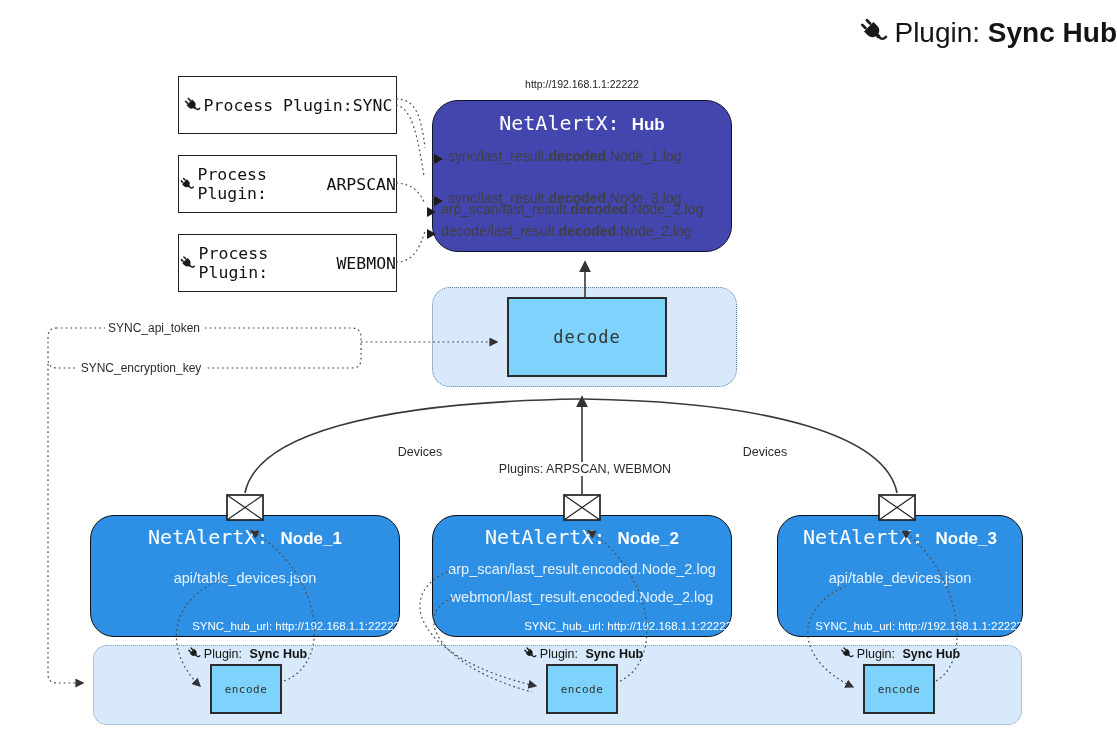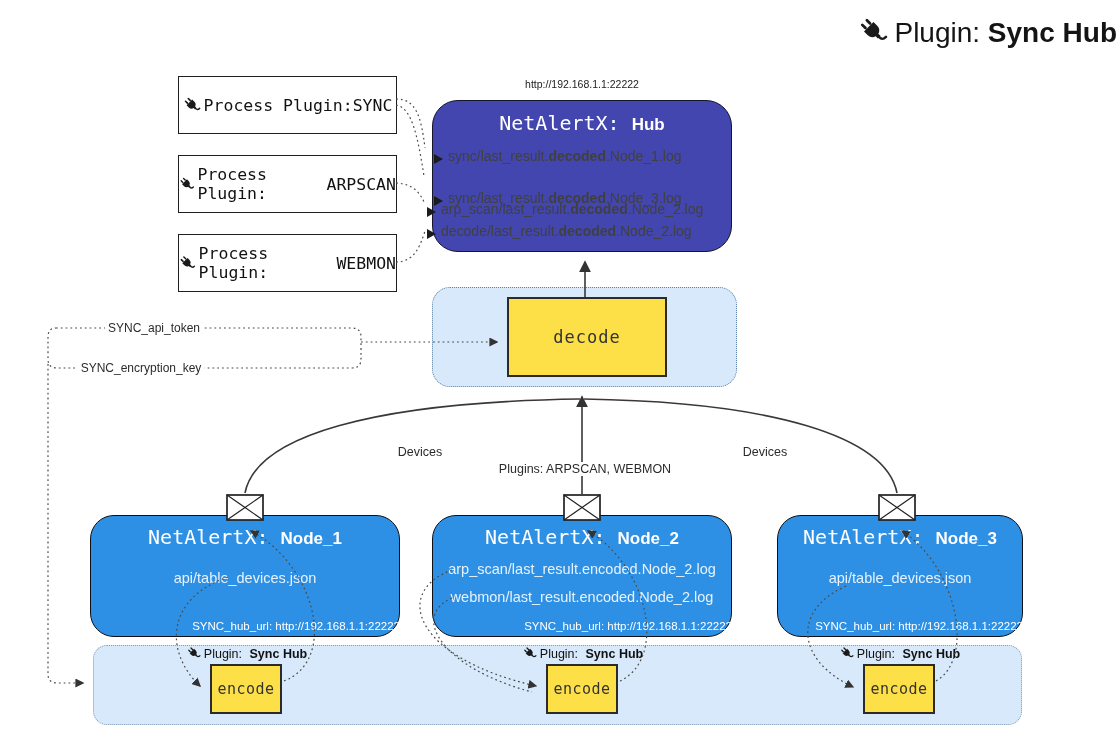--- a/index.html
+++ b/index.html
@@ -23,39 +23,39 @@
   .hub-title{left:432px;top:111px;width:300px;text-align:center;color:#fff;font-size:20px;z-index:2;}
   .mono{font-family:"DejaVu Sans Mono","Liberation Mono",monospace;}
   .hub-title b,.node-title b{font-family:"Liberation Sans",sans-serif;font-weight:bold;font-size:17px;}
   .hublog{height:22px;display:flex;align-items:flex-end;color:#404040;font-size:14px;z-index:2;white-space:nowrap;}
   .tri{width:0;height:0;border-left:9px solid #1c1c1c;border-top:5.5px solid transparent;
        border-bottom:5.5px solid transparent;display:inline-block;margin-right:5px;flex:none;}
   .hublog b{font-weight:bold;}
   
   .panel{background:#d7e9fa;border:1.6px dotted #5f83a6;box-sizing:border-box;z-index:0;}
   .decode-panel{left:432px;top:287px;width:305px;height:100px;border-radius:18px;}
-  .white-op{background:#fde047;border:2px solid #2b2b2b;box-sizing:border-box;display:flex;
+  .white-op{background:#7dd3fc;border:2px solid #2b2b2b;box-sizing:border-box;display:flex;
             align-items:center;justify-content:center;
             font-family:"DejaVu Sans Mono","Liberation Mono",monospace;color:#333;z-index:1;}
   .decode-box{left:507px;top:297px;width:160px;height:80px;font-size:17px;letter-spacing:1px;}
   
   .chip{background:#fff;padding:0 3px;font-size:12px;color:#2b2b2b;z-index:3;white-space:nowrap;transform:translate(-50%,-50%);}
   .chip.small{font-size:12.5px;}
   
   .node{top:515px;height:122px;background:#2e90e5;border:1.7px solid #0d1117;border-radius:24px;
         box-sizing:border-box;z-index:1;}
   .node-title{top:525px;text-align:center;color:#fff;font-size:20px;z-index:2;}
   .nfile{text-align:center;color:#e6f2fc;font-size:14.5px;z-index:2;white-space:nowrap;}
   .nurl{top:620px;text-align:right;color:#fff;font-size:11.5px;z-index:2;white-space:nowrap;}
   
   .strip{left:93px;top:645px;width:929px;height:80px;border-radius:14px;border:1.6px dotted #7f9cba;}
   .strip-label{top:646px;transform:translateX(-50%);display:flex;align-items:center;gap:2px;
                font-size:12.5px;color:#111;z-index:2;white-space:nowrap;}
   .strip-label .plug{width:15px;height:15px;}
-  .encode-box{top:664px;width:72px;height:50px;font-size:15px;letter-spacing:0.5px;z-index:2;}
+  .encode-box{top:664px;width:72px;height:50px;font-size:11px;letter-spacing:0.5px;z-index:2;}
   
   svg.overlay{left:0;top:0;z-index:2;pointer-events:none;}
   svg.env{z-index:3;}
 </style>
 </head>
 <body>
 
 <div class="stage">
 
   <svg width="0" height="0" style="position:absolute">

